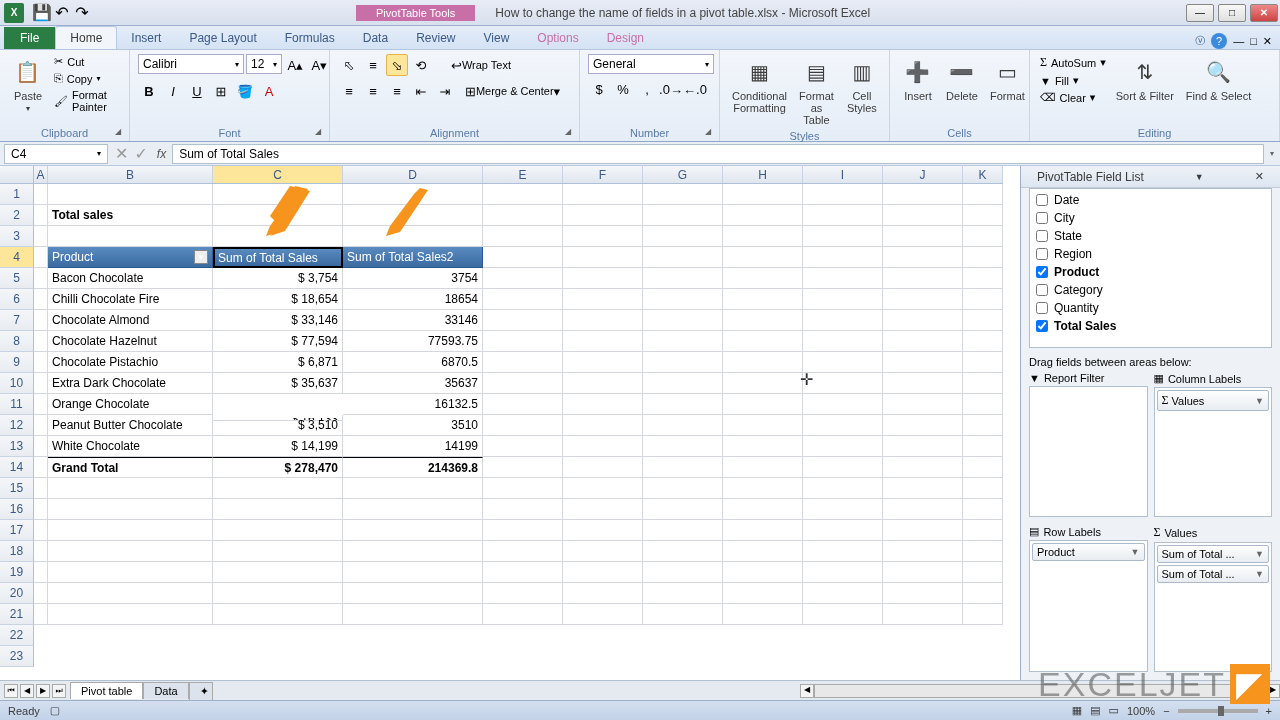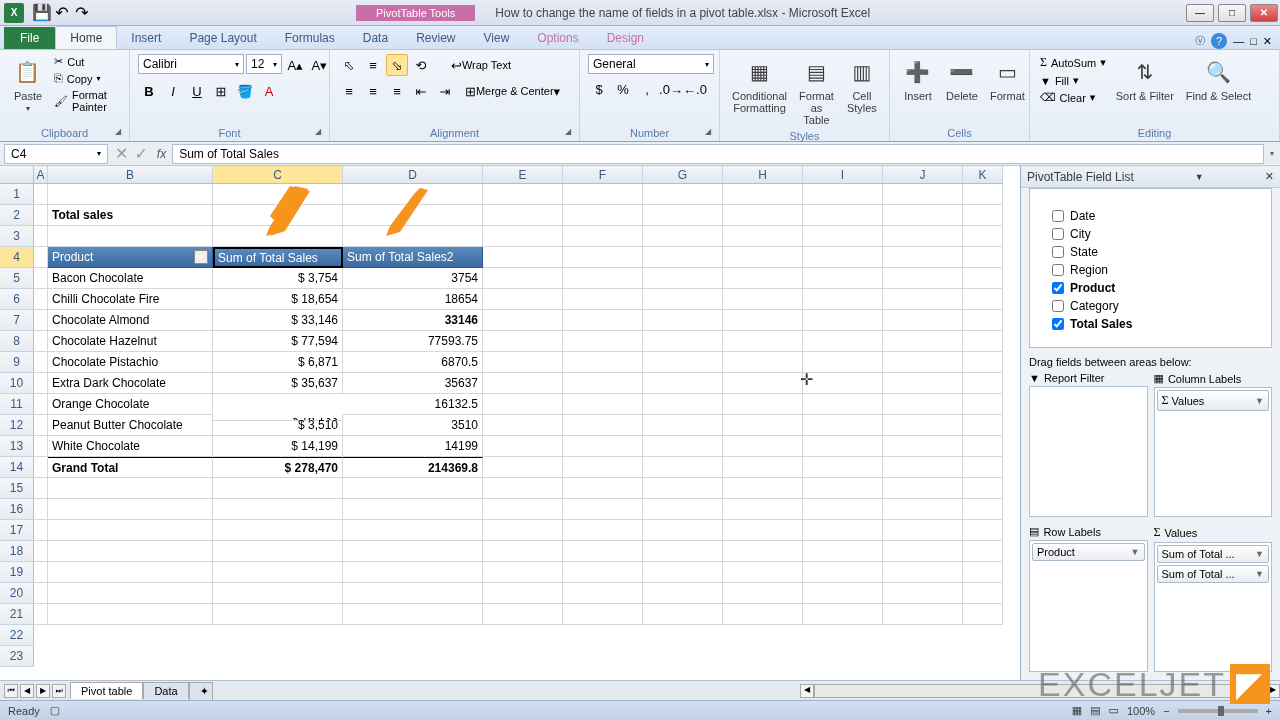--- a/index.html
+++ b/index.html
@@ -63,25 +63,25 @@
 .bold { font-weight:bold;}
 .gt-border { border-top:1px solid #000;}
 
 .arrow { position:absolute; width:60px; height:50px; z-index:10;}
 .arrow svg { width:100%; height:100%;}
 
 .cursor-cross { position:absolute; font-size:16px; color:#333; z-index:5;}
 
 
 .fieldpane { width:260px; border-left:1px solid #9db0c8; background:#eef2f7; display:flex; flex-direction:column;}
-.fp-title { height:22px; background:linear-gradient(#eef2f7,#dde6f0); border-bottom:1px solid #c0ccdc; display:flex; align-items:center; padding:0 6px; font-size:12px; color:#3b3b3b;}
+.fp-title { height:22px; background:linear-gradient(#eef2f7,#dde6f0); border-bottom:1px solid #c0ccdc; display:flex; align-items:center; padding:0 16px; font-size:12px; color:#3b3b3b;}
 .fp-title .close { margin-left:auto; cursor:pointer; font-size:11px;}
 .fp-hint { font-size:11px; padding:8px 8px 4px; color:#3b3b3b; display:flex; align-items:center;}
 .fp-hint .layout-btn { margin-left:auto; width:30px; height:20px; border:1px solid #aac; background:#fff; cursor:pointer;}
-.field-list { margin:0 8px; border:1px solid #b0c0d0; background:#fff; flex:0 0 160px; overflow:auto; padding:18px;}
+.field-list { margin:0 8px; border:1px solid #b0c0d0; background:#fff; flex:0 0 160px; overflow:auto; padding:2px;}
 .field-item { display:flex; align-items:center; gap:6px; padding:2px 4px; font-size:12px;}
 .field-item input { width:12px; height:12px;}
 .field-item.checked { font-weight:bold;}
 .areas-hint { font-size:11px; padding:8px 8px 2px;}
 .areas { display:grid; grid-template-columns:1fr 1fr; gap:6px; padding:0 8px 8px; flex:1;}
 .area { display:flex; flex-direction:column; }
 .area-label { font-size:11px; display:flex; align-items:center; gap:4px; padding:2px 0;}
 .area-box { border:1px solid #b0c0d0; background:#fff; flex:1; min-height:46px; padding:2px;}
 .area-pill { background:linear-gradient(#fefefe,#e8ecf1); border:1px solid #aabacb; border-radius:2px; padding:2px 4px; font-size:11px; display:flex; align-items:center; margin-bottom:2px; cursor:pointer;}
 .area-pill .dd { margin-left:auto; font-size:9px; color:#666;}
@@ -433,21 +433,21 @@
           <div class="cell" style="width: 80px;"></div>
           <div class="cell" style="width: 80px;"></div>
           <div class="cell" style="width: 80px;"></div>
           <div class="cell" style="width: 80px;"></div>
           <div class="cell" style="width: 40px;"></div>
         </div>
         <div class="cell-row">
           <div class="cell" style="width: 14px;"></div>
           <div class="cell" style="width: 165px;">Chocolate Almond</div>
           <div class="cell right" style="width: 130px;">$           33,146</div>
-          <div class="cell right" style="width: 140px; font-weight: bold;">33146</div>
+          <div class="cell right" style="width: 140px;">33146</div>
           <div class="cell" style="width: 80px;"></div>
           <div class="cell" style="width: 80px;"></div>
           <div class="cell" style="width: 80px;"></div>
           <div class="cell" style="width: 80px;"></div>
           <div class="cell" style="width: 80px;"></div>
           <div class="cell" style="width: 80px;"></div>
           <div class="cell" style="width: 40px;"></div>
         </div>
         <div class="cell-row">
           <div class="cell" style="width: 14px;"></div>
@@ -671,20 +671,24 @@
           <input type="checkbox" style="">
           <span>Region</span>
         </div>
         <div class="field-item checked">
           <input type="checkbox" checked="" style="">
           <span>Product</span>
         </div>
         <div class="field-item">
           <input type="checkbox" style="">
           <span>Category</span>
+        </div>
+        <div class="field-item">
+          <input type="checkbox" style="">
+          <span>Quantity</span>
         </div>
         <div class="field-item checked">
           <input type="checkbox" checked="" style="">
           <span>Total Sales</span>
         </div>
       </div>
     <div class="areas-hint">Drag fields between areas below:</div>
     <div class="areas">
       <div class="area">
         <div class="area-label">▼ <span>Report Filter</span></div>

